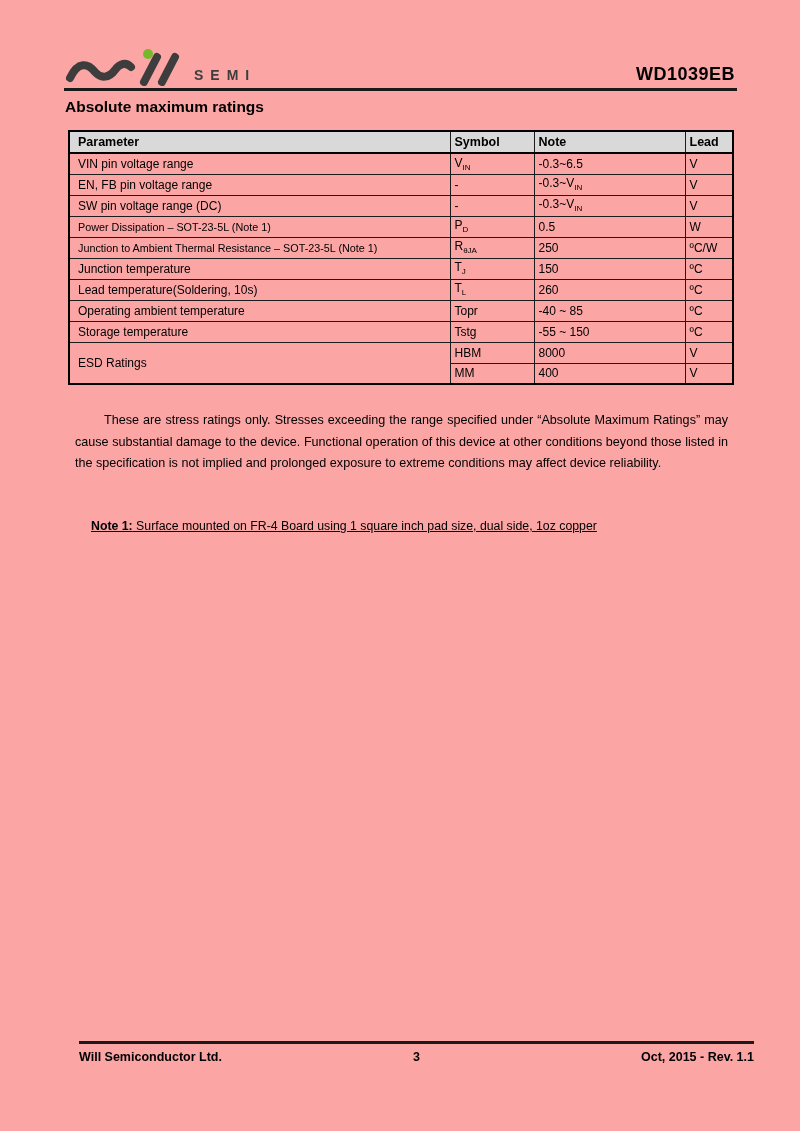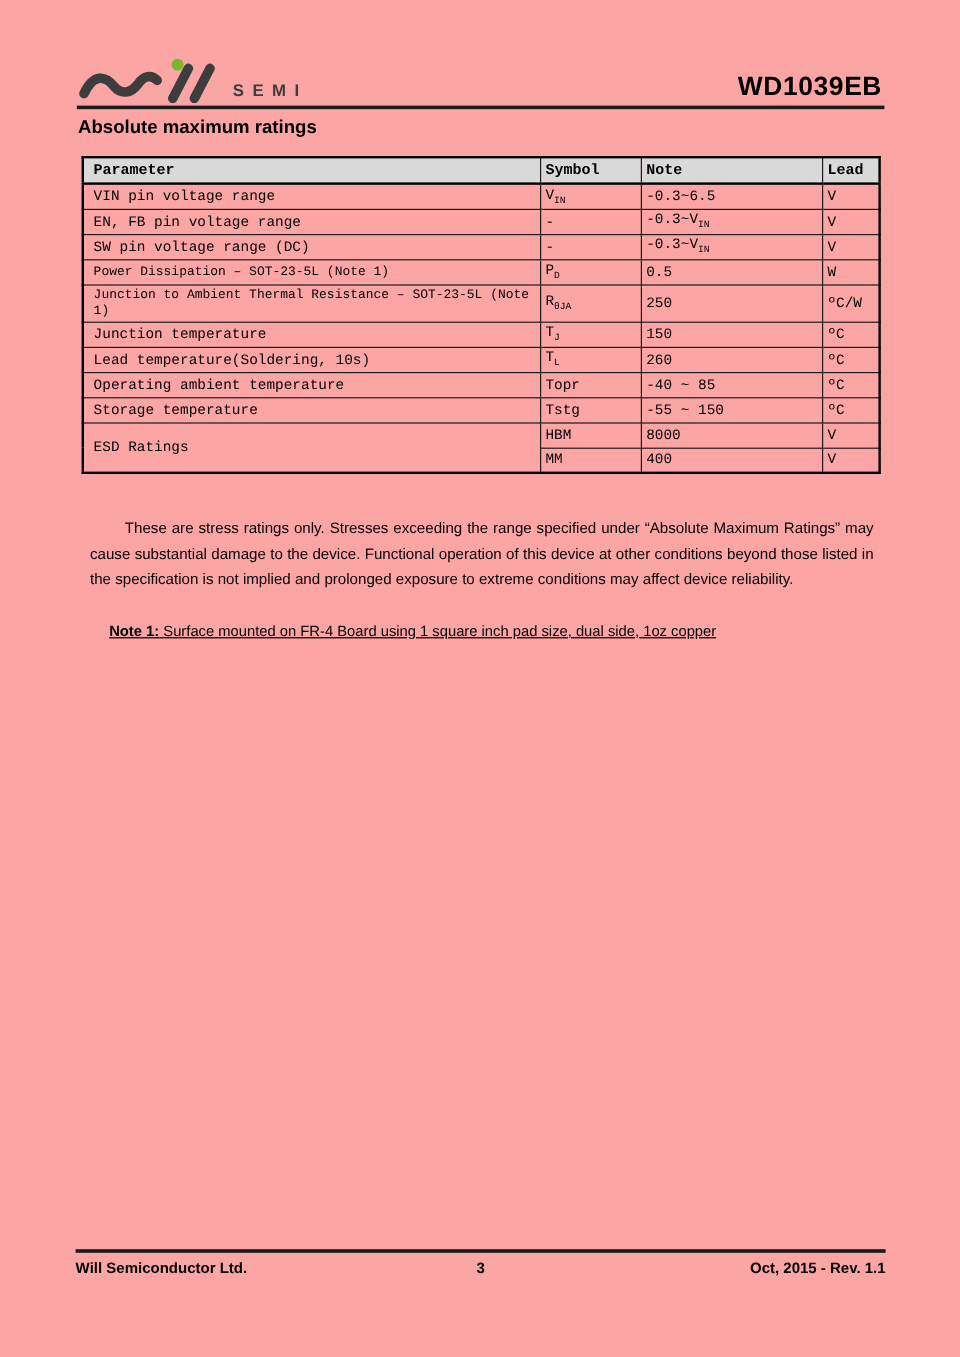--- a/index.html
+++ b/index.html
@@ -19,34 +19,33 @@
     border-bottom:3px solid #1a1a1a;
   }
   .logo { position:absolute; left:0; bottom:2px; display:flex; align-items:flex-end; }
   .logo svg { display:block; }
   .brand-text {
     font-weight:bold; font-size:14px; letter-spacing:7px;
     color:#3d3d3d; margin-left:10px; margin-bottom:3px;
   }
   .part-number {
     position:absolute; right:2px; bottom:3px;
-    font-weight:bold; font-size:22px; letter-spacing:0.5px;
+    font-weight:bold; font-size:18px; letter-spacing:0.5px;
   }
   
   .section-title {
     position:absolute; left:65px; top:98px;
     font-size:15.5px; font-weight:bold;
   }
   
   table.ratings {
     position:absolute; left:68px; top:130px; width:664px;
     border-collapse:collapse;
     border:2px solid #000;
     table-layout:fixed;
-    font-family:Liberation Mono, monospace;
   }
   table.ratings th, table.ratings td {
     border:1px solid #1c1c1c;
     font-size:12px;
     height:21px;
     line-height:14px;
     padding:1px 4px;
     text-align:left;
     vertical-align:middle;
   }
@@ -55,33 +54,33 @@
     font-weight:bold; font-size:12.5px; height:22px;
     border-bottom:2px solid #000;
   }
   table.ratings th.left, table.ratings td.left {
     text-align:left; padding-left:8px;
   }
   table.ratings td.small { font-size:10.8px; }
   table.ratings sub { font-size:8px; line-height:1; }
   
   .stress-paragraph {
-    position:absolute; left:75px; top:430px; width:653px;
+    position:absolute; left:75px; top:410px; width:653px;
     font-size:12.6px; line-height:21.5px;
     text-align:justify; text-indent:29px;
   }
   
   .note-line {
     position:absolute; left:91px; top:517px; width:653px;
     font-size:12.3px; line-height:18px;text-decoration:underline;
   }
   .note-line b { font-weight:bold; }
   
   .footer {
-    position:absolute; left:63px; top:1041px; width:675px;
+    position:absolute; left:79px; top:1041px; width:675px;
     border-top:3px solid #1a1a1a;
     padding-top:6px;
     display:flex; align-items:baseline;
     font-size:12.5px; font-weight:bold;
   }
   .footer .f-left  { flex:1; text-align:left; }
   .footer .f-mid   { flex:1; text-align:center; }
   .footer .f-right { flex:1; text-align:right; }
 </style>
 </head>

